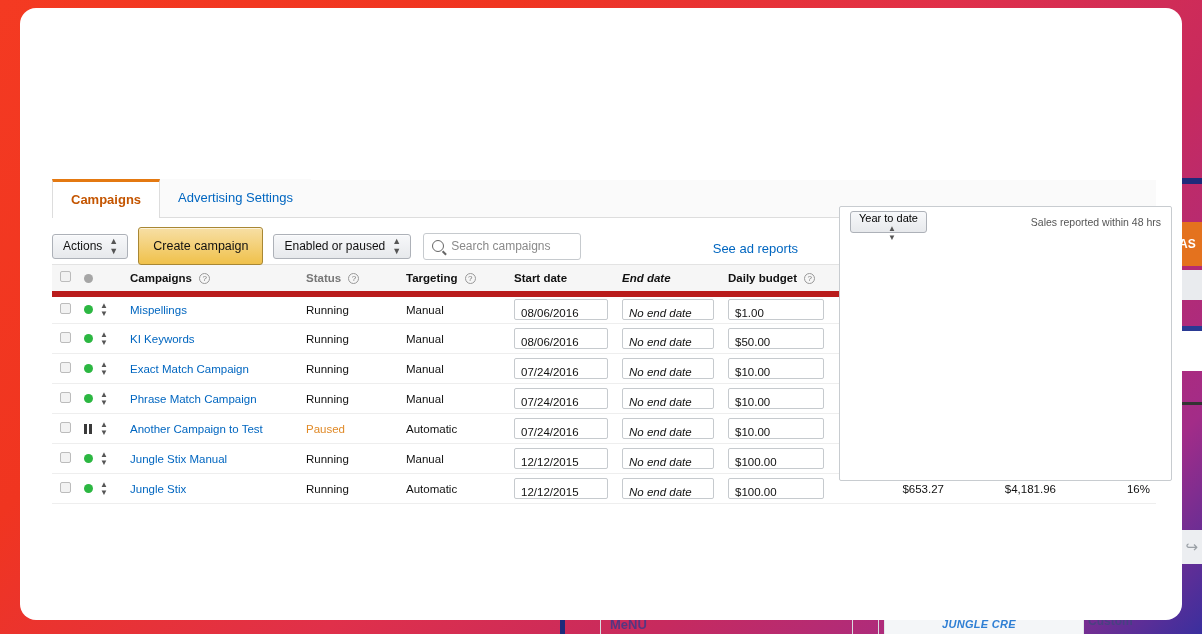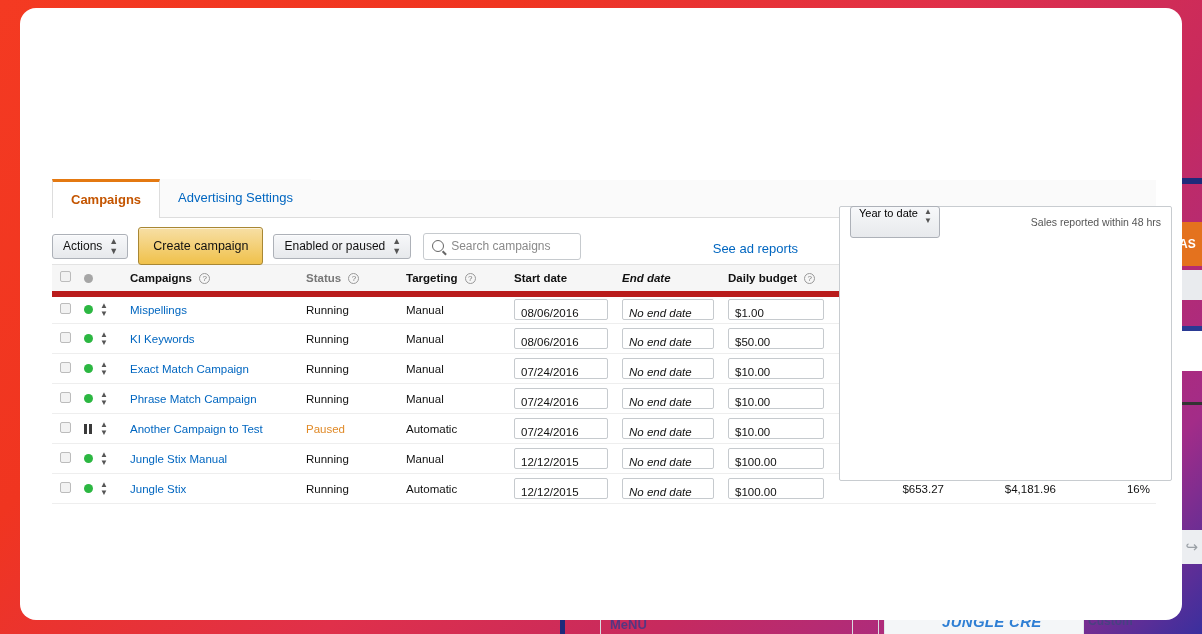--- a/index.html
+++ b/index.html
@@ -24,21 +24,21 @@
   .peek-text-2 { right:0; top: 378px; width: 30px; height: 20px; color:#333; font-size:14px; }
   .peek-rule { right:0; top: 402px; width:24px; height:3px; background:#333; }
   .peek-gray-2 { right:0; top: 530px; width:30px; height:34px; background:#eceef1; }
   .peek-logout { right:4px; top: 538px; color:#9aa0a6; font-size:15px; }
 
   .peek-bottom { position:absolute; bottom:0; left:0; right:0; height:34px; z-index:1; }
   .pb-blue { position:absolute; left:560px; bottom:0; width:5px; height:34px; background:#1f2a7a; }
   .pb-divider { position:absolute; bottom:0; width:1px; height:34px; background:#d8dce1; }
   .pb-label { position:absolute; bottom:2px; color:#2d3b8f; font-size:13px; font-weight:bold; opacity:.75; }
   .pb-card { position:absolute; bottom:0; background:#f4f6f8; border:1px solid #e3e7ea; border-bottom:none; border-radius:3px 3px 0 0;}
-  .pb-jungle { position:absolute; bottom:4px; left:942px; color:#2f7fd4; font-size:15px; font-weight:bold; font-style:italic; letter-spacing:.3px; }
+  .pb-jungle { position:absolute; bottom:4px; left:942px; color:#2f7fd4; font-size:11px; font-weight:bold; font-style:italic; letter-spacing:.3px; }
   .pb-cust { position:absolute; bottom:6px; left:1088px; color:#3a4a7a; font-size:12px; font-weight:bold; opacity:.7;}
 
   
   .window {
     position: absolute; left: 20px; top: 8px; width: 1162px; height: 612px;
     background: #ffffff; border-radius: 16px; z-index: 5; overflow: hidden;
   }
 
   .content { position:absolute; left:32px; top:172px; width:1104px; }
 
@@ -83,23 +83,23 @@
 
   .adreports { position:absolute; right:358px; top:23px; font-size:13px; color:#0066c0; cursor:pointer;margin-left:12px; }
 
   
   .metrics-panel {
     position:absolute; right:-16px; top:-12px; width:333px; height:275px;
     border:1px solid #c8ccd0; background:#fff; border-radius:2px;
   }
   .metrics-head { height:30px; display:flex; align-items:center; padding:0 10px; justify-content:space-between; }
   .ytd {
-    height:32px; border:1px solid #adb1b8; border-radius:3px;
+    height:22px; border:1px solid #adb1b8; border-radius:3px;
     background:linear-gradient(to bottom,#f7f8fa,#e7e9ec);
-    font-size:11px; padding:0 8px; display:flex; align-items:flex-start; cursor:pointer;
+    font-size:11px; padding:0 8px; display:flex; align-items:center; cursor:pointer;flex-direction:column;
   }
   .ytd .caret { margin-left:6px; font-size:8px; color:#555; letter-spacing:-1px; }
   .reported { font-size:10.5px; color:#555; }
 
   
   table { width:100%; border-collapse:collapse; table-layout:fixed; }
   thead th {
     background:#f6f6f6; border-top:1px solid #e3e3e3; border-bottom:6px solid #b91c1c;
     height:29px; font-size:11.5px; color:#111; text-align:left; font-weight:bold; padding:0 6px;
   }

